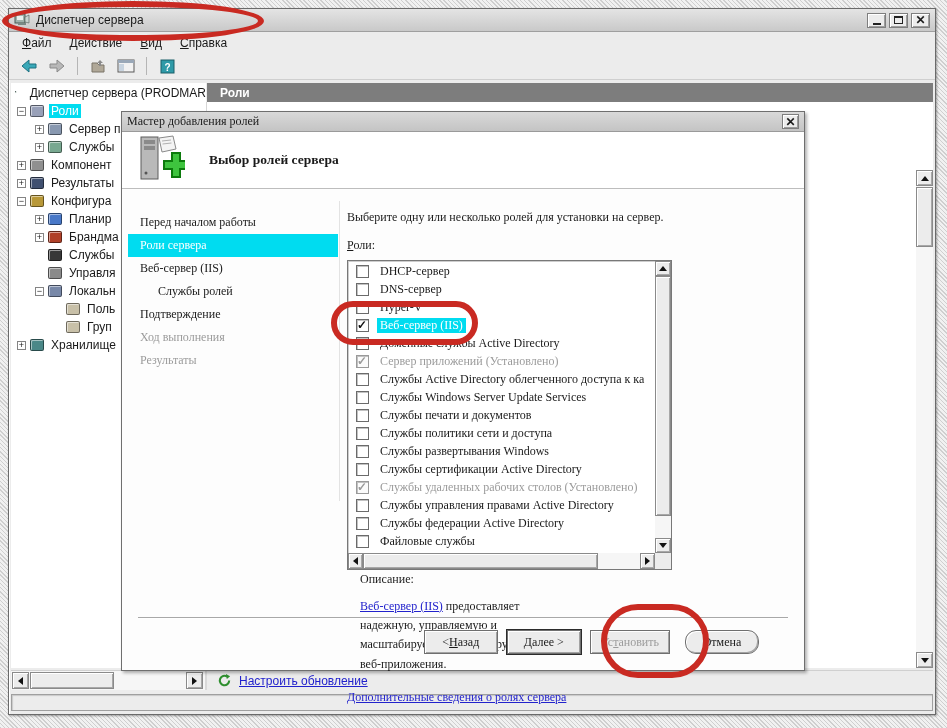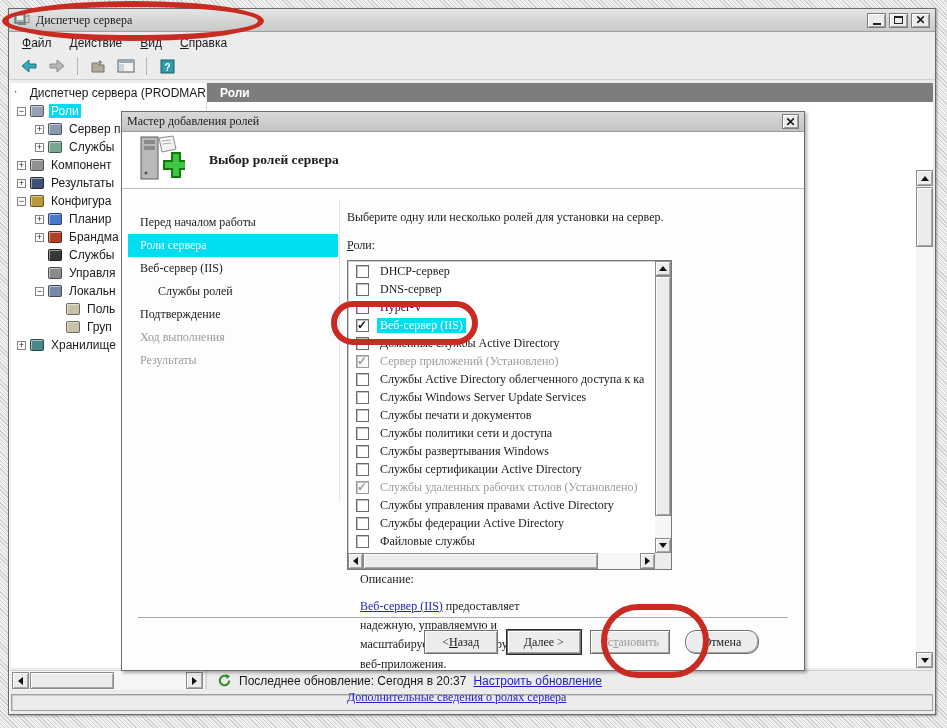--- a/index.html
+++ b/index.html
@@ -11,21 +11,21 @@
   u { text-decoration:underline; }
   a { color:var(--link,#2222cc); text-decoration:underline; cursor:pointer; }
 
   
   .window { position:absolute; left:8px; top:8px; width:928px; height:707px;
     background:#ececec; border:1px solid #6a6a6a;
     box-shadow: inset 1px 1px 0 #ffffff, 1px 1px 2px rgba(0,0,0,.35); }
 
   .titlebar { height:23px; display:flex; align-items:center; padding:0 5px;
     background:linear-gradient(#e4e4e4,#c9c9c9); border-bottom:1px solid #9f9f9f; }
-  .titlebar .t-text { margin-left:6px; font-size:12px;font-family:Liberation Serif, serif; }
+  .titlebar .t-text { margin-left:6px; font-size:12px; }
   .win-controls { margin-left:auto; display:flex; gap:3px; }
   .win-btn { width:19px; height:15px; background:#ececec; border:1px solid #7e7e7e;
     box-shadow: inset 1px 1px 0 #fff, inset -1px -1px 0 #9d9d9d;
     display:flex; align-items:center; justify-content:center; font-size:11px; font-weight:bold; cursor:default; }
   .glyph-min { width:8px; height:2px; background:#222; margin-top:7px; }
   .glyph-max { width:9px; height:8px; border:1px solid #222; border-top-width:2px; }
   .glyph-x { font-size:12px; line-height:1; font-weight:bold; }
 
   .menubar { height:21px; display:flex; align-items:center; padding-left:4px;
     background:#ececec; }
@@ -329,21 +329,20 @@
       <div class="sb-thumb"></div>
       <div class="sb-btn b-right">
           <div class="tri right"></div>
         </div>
     </div>
     <div class="status-area">
       <svg width="15" height="15" viewBox="0 0 16 16">
         <path d="M13 8 a5 5 0 1 1 -2.2-4.1" fill="none" stroke="#2f8f2f" stroke-width="2.2"></path>
         <path d="M9.5 1 L14 3.5 L10.5 6.5 Z" fill="#2f8f2f"></path>
       </svg>
-      <span>Последнее обновление: Сегодня в 20:37</span>
       <a>Настроить обновление</a>
     </div>
   </div>
   <div class="status-strip2"></div>
 
   <div class="wizard">
     <div class="wiz-titlebar">
       <span class="wt">Мастер добавления ролей</span>
       <div class="win-btn wiz-close">
           <span class="glyph-x">✕</span>

